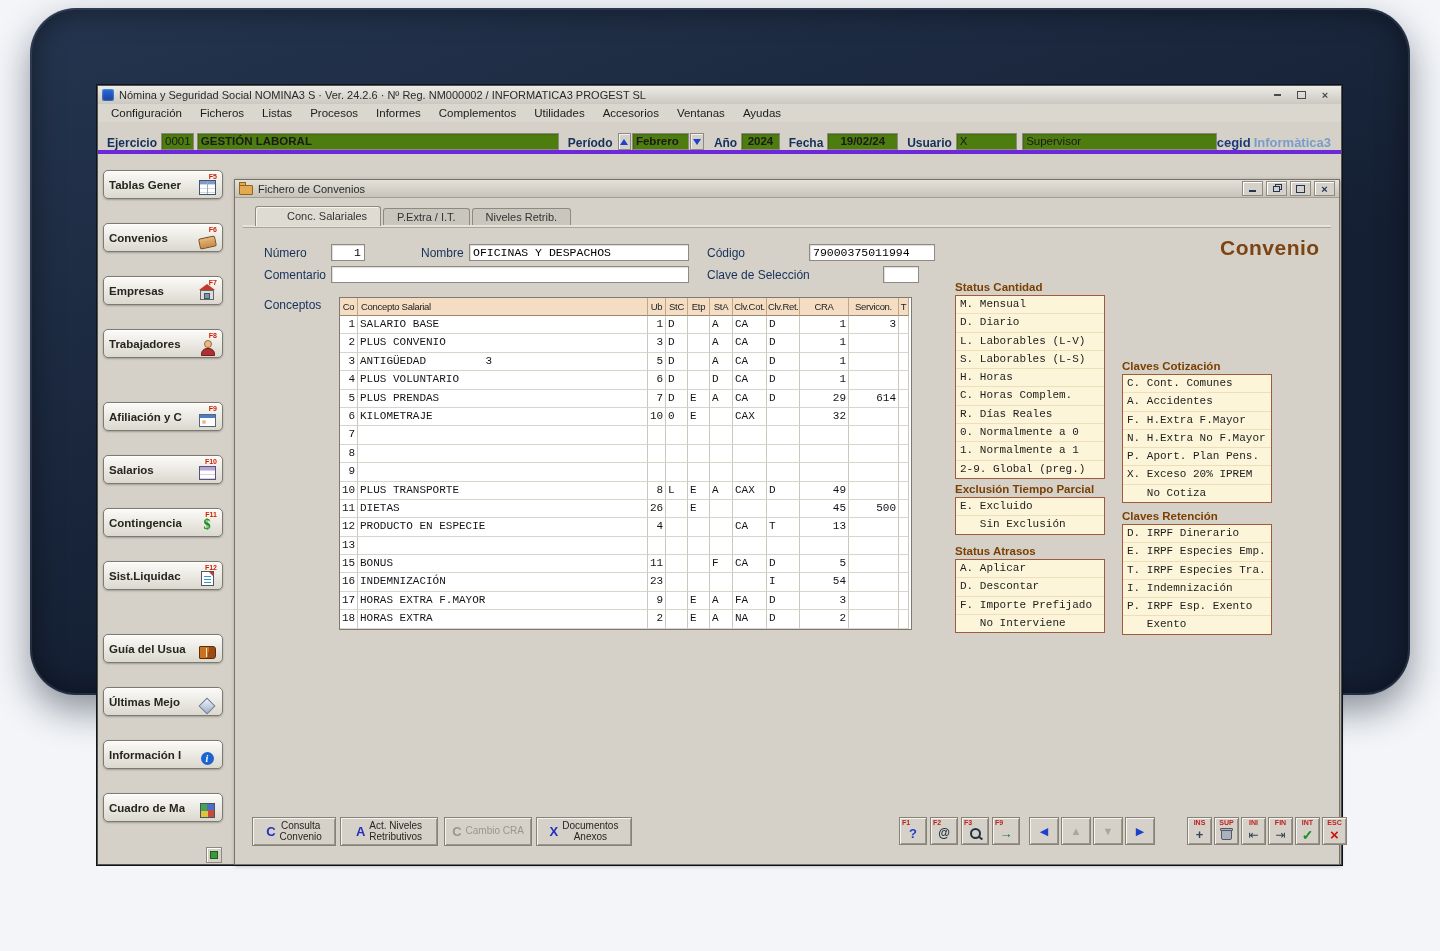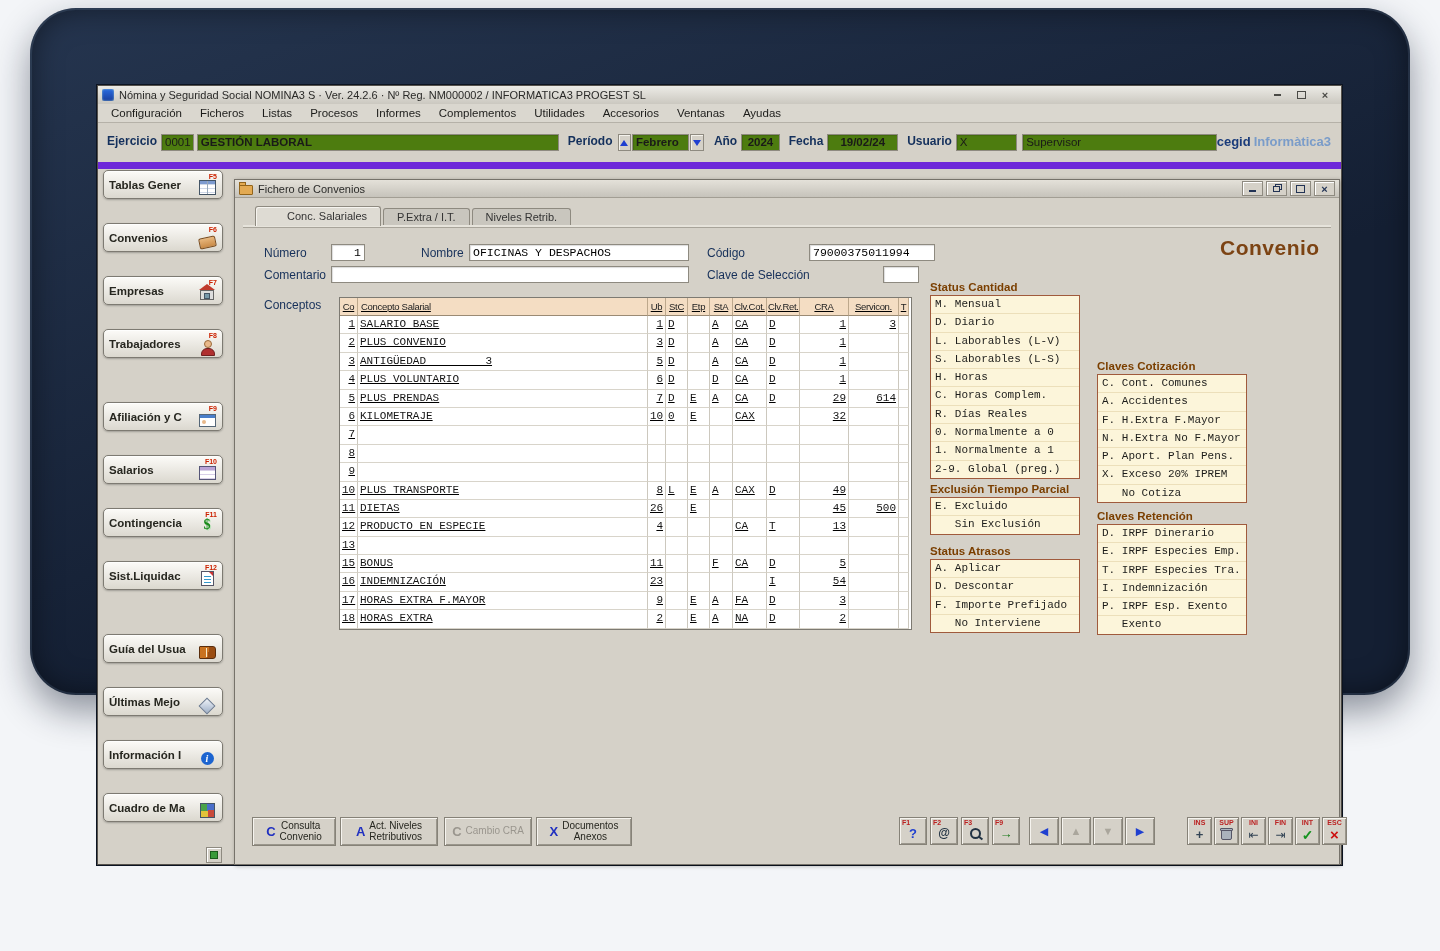--- a/index.html
+++ b/index.html
@@ -20,21 +20,21 @@
   .title-text{font-size:11px;color:#2a2a28;white-space:nowrap;}
   .tb-btns{margin-left:auto;display:flex;gap:8px;padding-right:4px;}
   .tbb{width:16px;height:12px;display:flex;align-items:center;justify-content:center;font-size:10px;color:#4a4a46;cursor:default;}
   .g-line{width:7px;height:2px;background:#4a4a46;}
   .g-sq{width:7px;height:6px;border:1px solid #4a4a46;}
   .g-x{font-size:11px;font-weight:bold;color:#4a4a46;line-height:10px;}
 
   .menubar{position:absolute;left:0;top:18px;right:0;height:18px;background:#dad7cf;border-bottom:1px solid #b5b1a8;display:flex;align-items:center;padding-left:4px;}
   .menu-item{font-size:11.5px;color:#1c1c1a;padding:0 9px;line-height:17px;}
 
-  .toolbar{position:absolute;left:0;top:48px;right:0;height:28px;border-bottom:7px solid #6d28d9;display:flex;align-items:flex-start;background:#d5d1c8;}
+  .toolbar{position:absolute;left:0;top:36px;right:0;height:28px;border-bottom:4px solid #6d28d9;display:flex;align-items:flex-end;background:#d5d1c8;}
   .tlabel{font-weight:bold;color:#14305c;font-size:12px;margin:0 4px 0 9px;white-space:nowrap;}
   .field{height:15px;line-height:15px;border:1px solid #8e8a80;background:#fff;font-size:11.5px;color:#1a1a18;padding:0 3px;
     box-shadow:inset 1px 1px 1px rgba(0,0,0,.14);overflow:hidden;white-space:nowrap;}
   .yellow{background:#4d7c0f;}
   .center{text-align:center;}
   .bold{font-weight:bold;}
   .spin{height:17px;width:14px;margin:0 1px;background:#d5d1c8;border:1px solid #8e8a80;box-shadow:inset 1px 1px 0 #f4f2ec;display:flex;align-items:center;justify-content:center;padding:0;}
   .tri-up{width:0;height:0;border-left:4px solid transparent;border-right:4px solid transparent;border-bottom:6px solid #1f3fd0;}
   .tri-down{width:0;height:0;border-left:4px solid transparent;border-right:4px solid transparent;border-top:6px solid #1f3fd0;}
   .brand{margin-left:auto;margin-right:10px;font-size:13px;white-space:nowrap;}
@@ -102,35 +102,35 @@
   .tab{height:17px;line-height:17px;padding:0 13px;font-size:11px;color:#333;background:#c9c6be;border:1px solid #8e8a80;border-bottom:none;border-radius:3px 3px 0 0;margin-right:2px;}
   .tab:nth-of-type(1){background:#dedbd3;height:19px;line-height:19px;z-index:2;box-shadow:inset 1px 1px 0 #f6f4ef;padding-left:31px;}
   .tabline{position:absolute;left:8px;right:8px;top:45px;height:2px;background:#e6e3db;box-shadow:0 1px 0 #a8a49a;}
 
   .flabel{position:absolute;font-size:12px;color:#16305a;white-space:nowrap;}
   .ffield{position:absolute;height:15px;line-height:15px;border:1px solid #8e8a80;background:#fff;font-size:11.5px;padding:0 3px;
     box-shadow:inset 1px 1px 1px rgba(0,0,0,.14);font-family:"Liberation Mono","DejaVu Sans Mono",monospace;white-space:nowrap;overflow:hidden;}
   .heading{position:absolute;left:985px;top:56px;font-size:21px;font-weight:bold;color:#7c4313;letter-spacing:.5px;}
 
   
-  .ctable{position:absolute;left:104px;top:117px;width:571px;background:#fff;border:1px solid #7d7a72;text-decoration:underline;}
+  .ctable{position:absolute;left:104px;top:117px;width:571px;background:#fff;border:1px solid #7d7a72;}
   .trow{display:grid;grid-template-columns:18px 290px 18px 22px 22px 23px 34px 33px 49px 50px 10px;}
   .tcell{height:17.4px;line-height:17.4px;padding:0 2px;border-right:1px solid #ccc8be;border-bottom:1px solid #d8d4ca;
     font-family:"Liberation Mono","DejaVu Sans Mono",monospace;font-size:11px;color:#141414;overflow:hidden;}
   .thead .tcell{background:#f4ddc3;border-right:1px solid #bda88c;border-bottom:1px solid #9a8a74;height:17px;line-height:17px;
     font-family:"Liberation Sans",sans-serif;font-size:9.5px;letter-spacing:-.3px;color:#222;text-align:center;padding:0 1px;}
   .thead .tcell:nth-of-type(2){text-align:left;padding-left:3px;}
   .tbody .trow .tcell:nth-of-type(1){text-align:right;}
   .tbody .trow .tcell:nth-of-type(2){white-space:pre;}
   .tbody .trow .tcell:nth-of-type(3){text-align:right;}
   .tbody .trow .tcell:nth-of-type(9){text-align:right;}
   .tbody .trow .tcell:nth-of-type(10){text-align:right;}
 
   
-  .panel{position:absolute;width:150px;}
+  .panel{position:absolute;width:150px;margin-left:25px;}
   .panel-title{font-size:11.5px;font-weight:bold;color:#7b3f00;margin-bottom:2px;white-space:nowrap;}
   .panel-box{background:#fcf5da;border:1px solid #a05a3c;}
   .panel-item{height:17.3px;line-height:17.3px;padding:0 4px;font-family:"Liberation Mono","DejaVu Sans Mono",monospace;
     font-size:11px;color:#1c1c1a;white-space:pre;border-bottom:1px solid #ecdfba;overflow:hidden;}
   .panel-item:last-child{border-bottom:none;}
 
   
   .btn3d{background:#d5d1c8;border:1px solid #868278;box-shadow:inset 1px 1px 0 #f6f4ef, inset -1px -1px 0 #9a968c;}
   .fb-row{position:absolute;left:17px;top:637px;display:flex;gap:4px;}
   .fb-btn{height:27px;display:flex;align-items:center;justify-content:center;gap:4px;padding:0 3px;}

